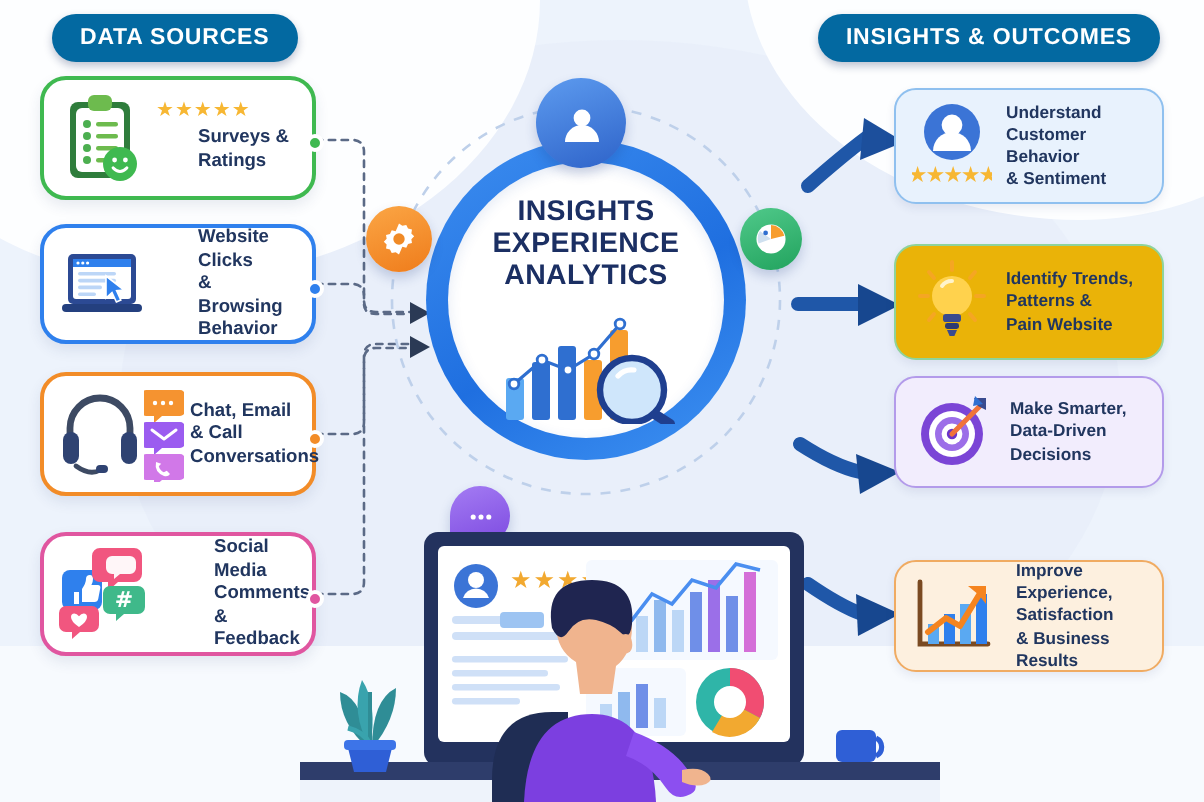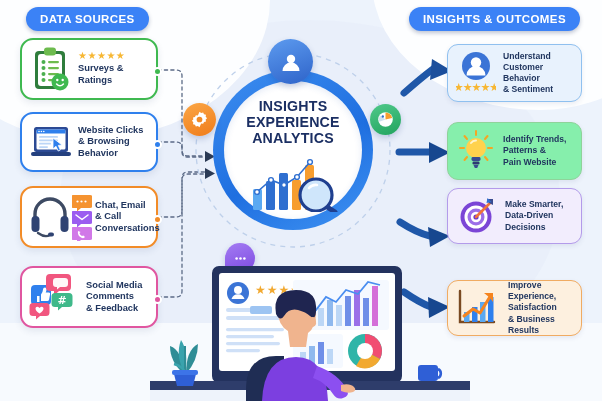--- a/index.html
+++ b/index.html
@@ -13,40 +13,40 @@
   
   .bg-base{position:absolute;inset:0;background:#edf3fc;}
   .blob-white-tl{position:absolute;left:-60px;top:-110px;width:330px;height:250px;background:#fdfeff;border-radius:0 0 70% 55%;}
   .blob-white-tr{position:absolute;right:-70px;top:-120px;width:300px;height:230px;background:#fdfeff;border-radius:0 0 55% 70%;}
   .blob-soft-center{position:absolute;left:60px;top:20px;width:500px;height:360px;background:#e7eefa;border-radius:50%;opacity:.75;}
   .blob-floor{position:absolute;left:0;right:0;bottom:0;height:78px;background:#f7fafe;}
 
   
   .pill{
     position:absolute;height:24px;border-radius:13px;
-    background:#3b82f6;color:#ffffff;
+    background:#0369a1;color:#ffffff;
     display:flex;align-items:center;justify-content:center;
     font-size:11.5px;font-weight:bold;letter-spacing:.4px;
     box-shadow:0 2px 4px rgba(20,40,90,.28);
     padding:0 14px;white-space:nowrap;
   }
   .pill.left{left:26px;top:7px;}
   .pill.right{right:22px;top:7px;}
 
   
   .src-card{
     position:absolute;left:20px;width:138px;
     background:#ffffff;border-radius:13px;
     border:2px solid #cccccc;
     box-shadow:0 3px 7px rgba(40,60,110,.10);
     display:flex;align-items:center;gap:5px;
     padding:6px 7px;box-sizing:border-box;
   }
   .src-card .txt{
-    font-size:9.3px;font-weight:bold;color:#21365f;line-height:1.25;
+    font-size:9.3px;font-weight:bold;color:#21365f;line-height:1.25;margin-left:21px;
   }
   .src-icon{flex:0 0 auto;display:flex;align-items:center;justify-content:center;}
   .src-body{display:flex;flex-direction:column;gap:2px;}
   .stars{color:#f7b733;font-size:10px;letter-spacing:.5px;line-height:1;}
 
   
   .node{
     position:absolute;width:9px;height:9px;border-radius:50%;
     border:2px solid #ffffff;box-sizing:border-box;
   }
@@ -327,21 +327,21 @@
         <text x="20" y="42" font-family="DejaVu Sans, sans-serif" font-size="11" fill="#f7b733" text-anchor="middle" letter-spacing="-1">★★★★★</text>
       </svg>
     </div>
     <div class="txt">
       <div>Understand</div>
       <div>Customer Behavior</div>
       <div>&amp; Sentiment</div>
     </div>
   </div>
 
-  <div class="out-card" style="top:122px;height:58px;border-color:#8fd39a;background:#86efac;align-items:center;">
+  <div class="out-card" style="top:122px;height:58px;border-color:#8fd39a;background:#eab308;align-items:center;">
     <div class="src-icon">
       <svg width="40" height="44" viewBox="0 0 40 44">
         <g stroke="#f5a623" stroke-width="2" stroke-linecap="round">
           <line x1="20" y1="2" x2="20" y2="6"></line>
           <line x1="8.5" y1="7" x2="11" y2="10"></line>
           <line x1="31.5" y1="7" x2="29" y2="10"></line>
           <line x1="4" y1="19" x2="8" y2="19"></line>
           <line x1="36" y1="19" x2="32" y2="19"></line>
           <line x1="8.5" y1="31" x2="11" y2="28"></line>
           <line x1="31.5" y1="31" x2="29" y2="28"></line>

